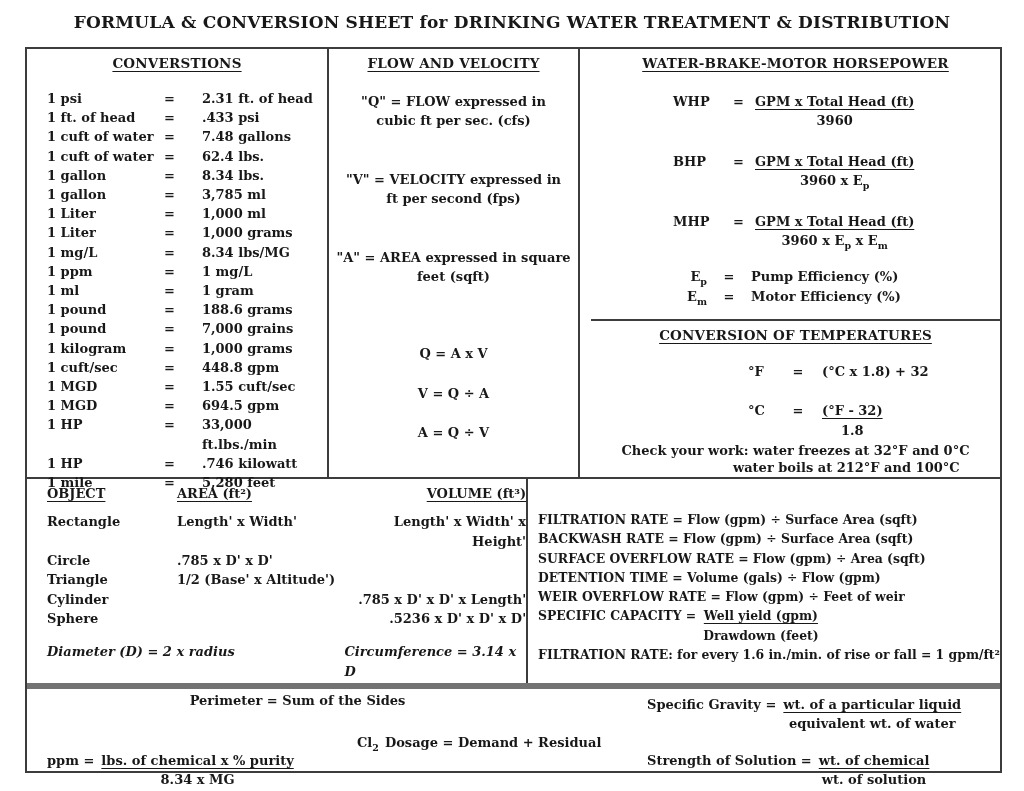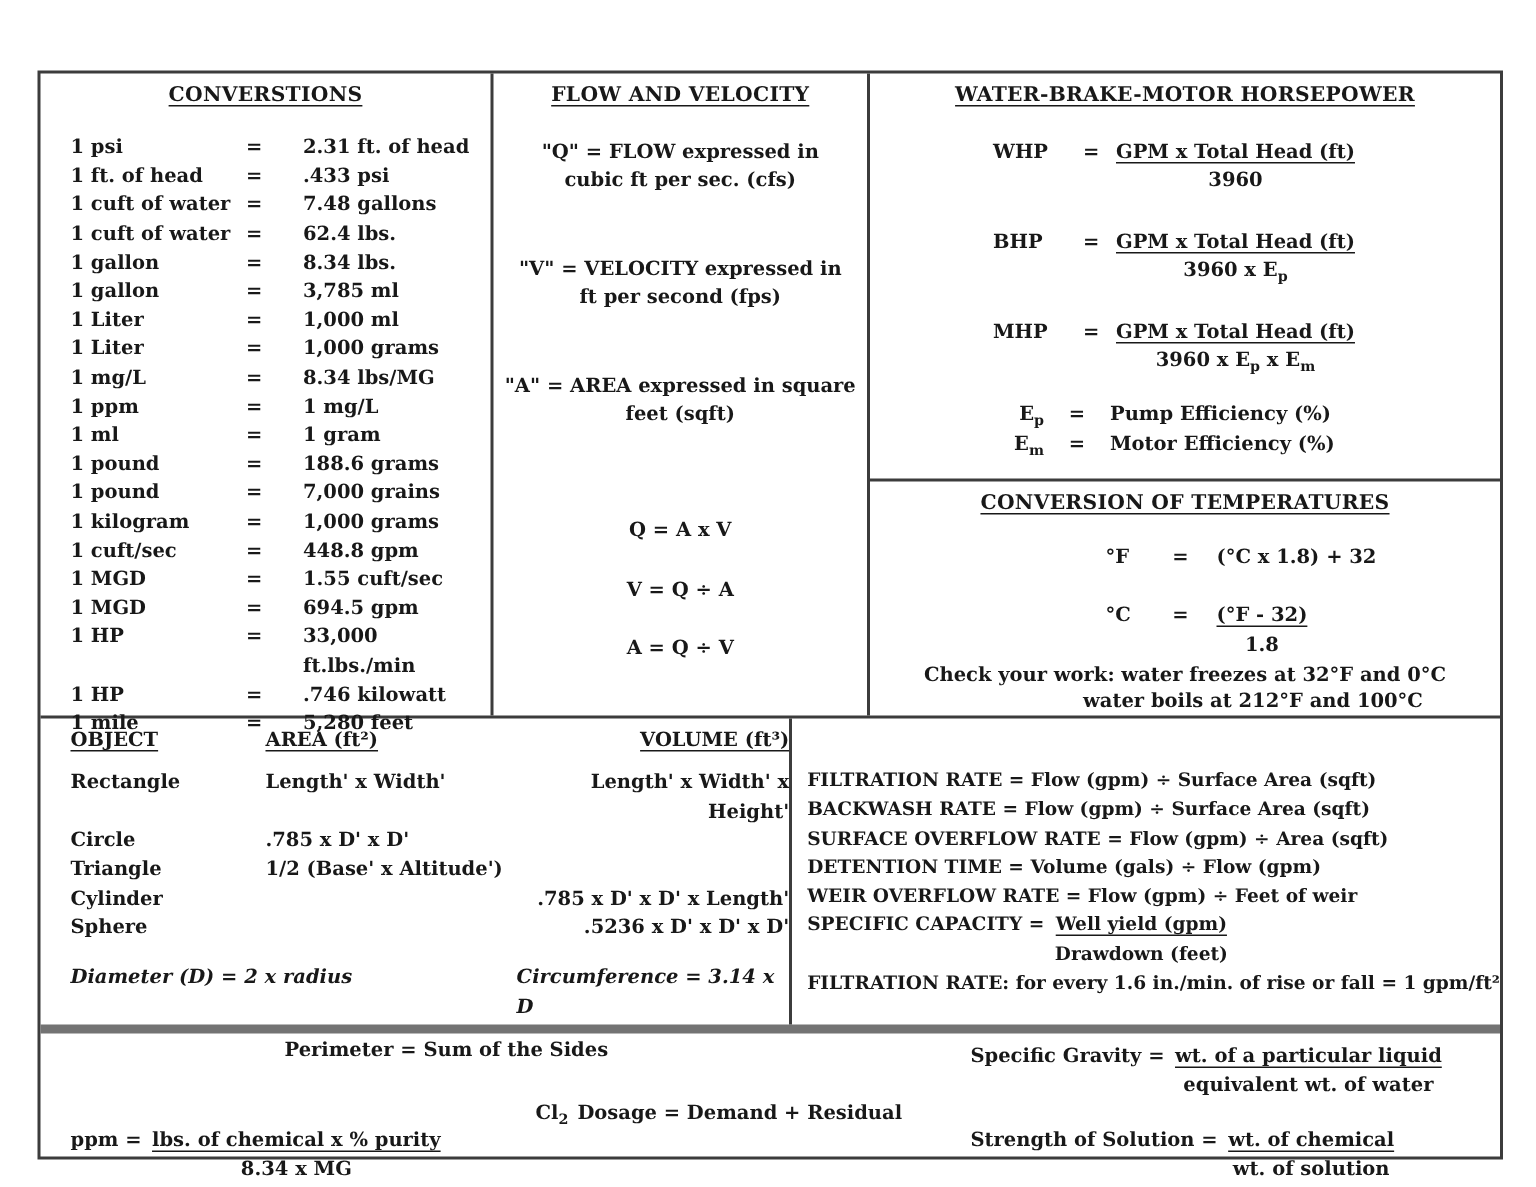--- a/index.html
+++ b/index.html
@@ -13,21 +13,21 @@
     position:absolute; top:12px; left:0; width:100%; text-align:center;
     font-size:17px; letter-spacing:0.2px; white-space:nowrap;
   }
   .outer {
     position:absolute; left:25px; top:47px; width:977px; height:726px;
     border:2px solid #3c3c3c; display:flex; flex-direction:column; background:#fff;
   }
   .rtop { display:flex; height:430px; border-bottom:2px solid #3c3c3c; }
   .c-conv  { width:302px; border-right:2px solid #3c3c3c; }
   .c-flow  { width:251px; border-right:2px solid #3c3c3c; text-align:center; }
-  .c-right { flex:1; display:flex; flex-direction:column; }
+  .c-right { flex:1; display:flex; flex-direction:column;padding-left:11px; }
   .hp    { height:272px; border-bottom:2px solid #3c3c3c; }
   .temps { flex:1; }
   .rmid { display:flex; height:210px; border-bottom:6px solid #737373; }
   .c-geo   { width:538px; border-right:2px solid #3c3c3c; }
   .c-rates { flex:1; font-size:12.4px; }
   .rbot { flex:1; position:relative; }
 
   .shead { text-align:center; text-decoration:underline; text-underline-offset:3px; margin-top:6px; font-size:13.5px; letter-spacing:0.2px; }
 
   
@@ -79,20 +79,21 @@
 
   
   .bgroup { position:absolute; display:flex; align-items:flex-start; line-height:18.5px; white-space:nowrap; }
   .blabel { margin-right:7px; }
   .clrest { margin-left:6px; }
 </style>
 </head>
 <body>
 
 <div class="page">
+  <div class="title">FORMULA &amp; CONVERSION SHEET for DRINKING WATER TREATMENT &amp; DISTRIBUTION</div>
 
   <div class="outer">
 
     <div class="rtop">
 
       <div class="c-conv">
         <div class="shead">CONVERSTIONS</div>
         <div class="convrows">
           <div class="crow">
               <span class="ct">1 psi</span>

